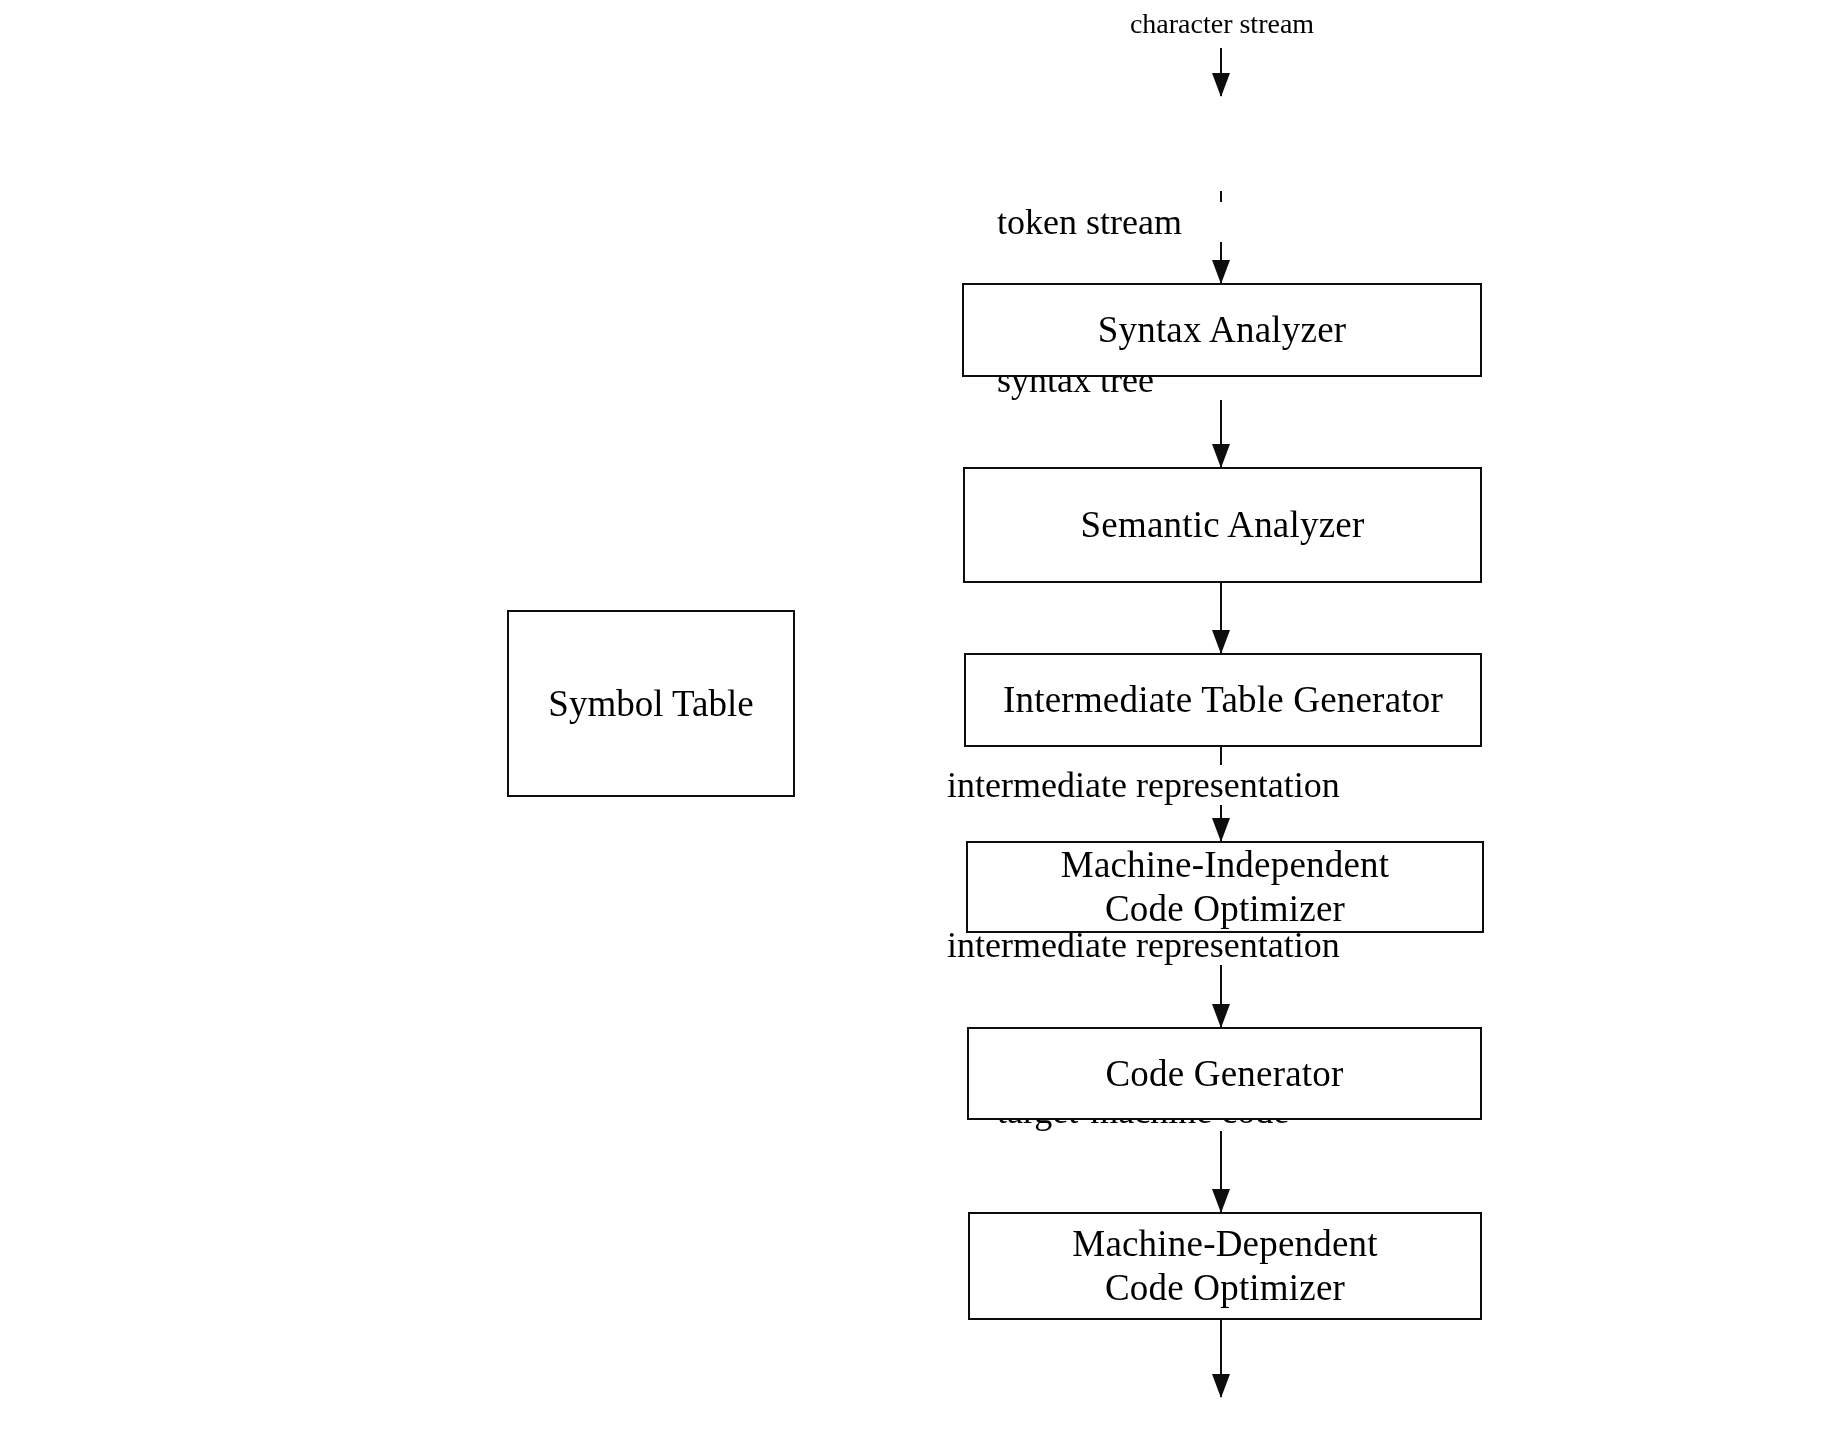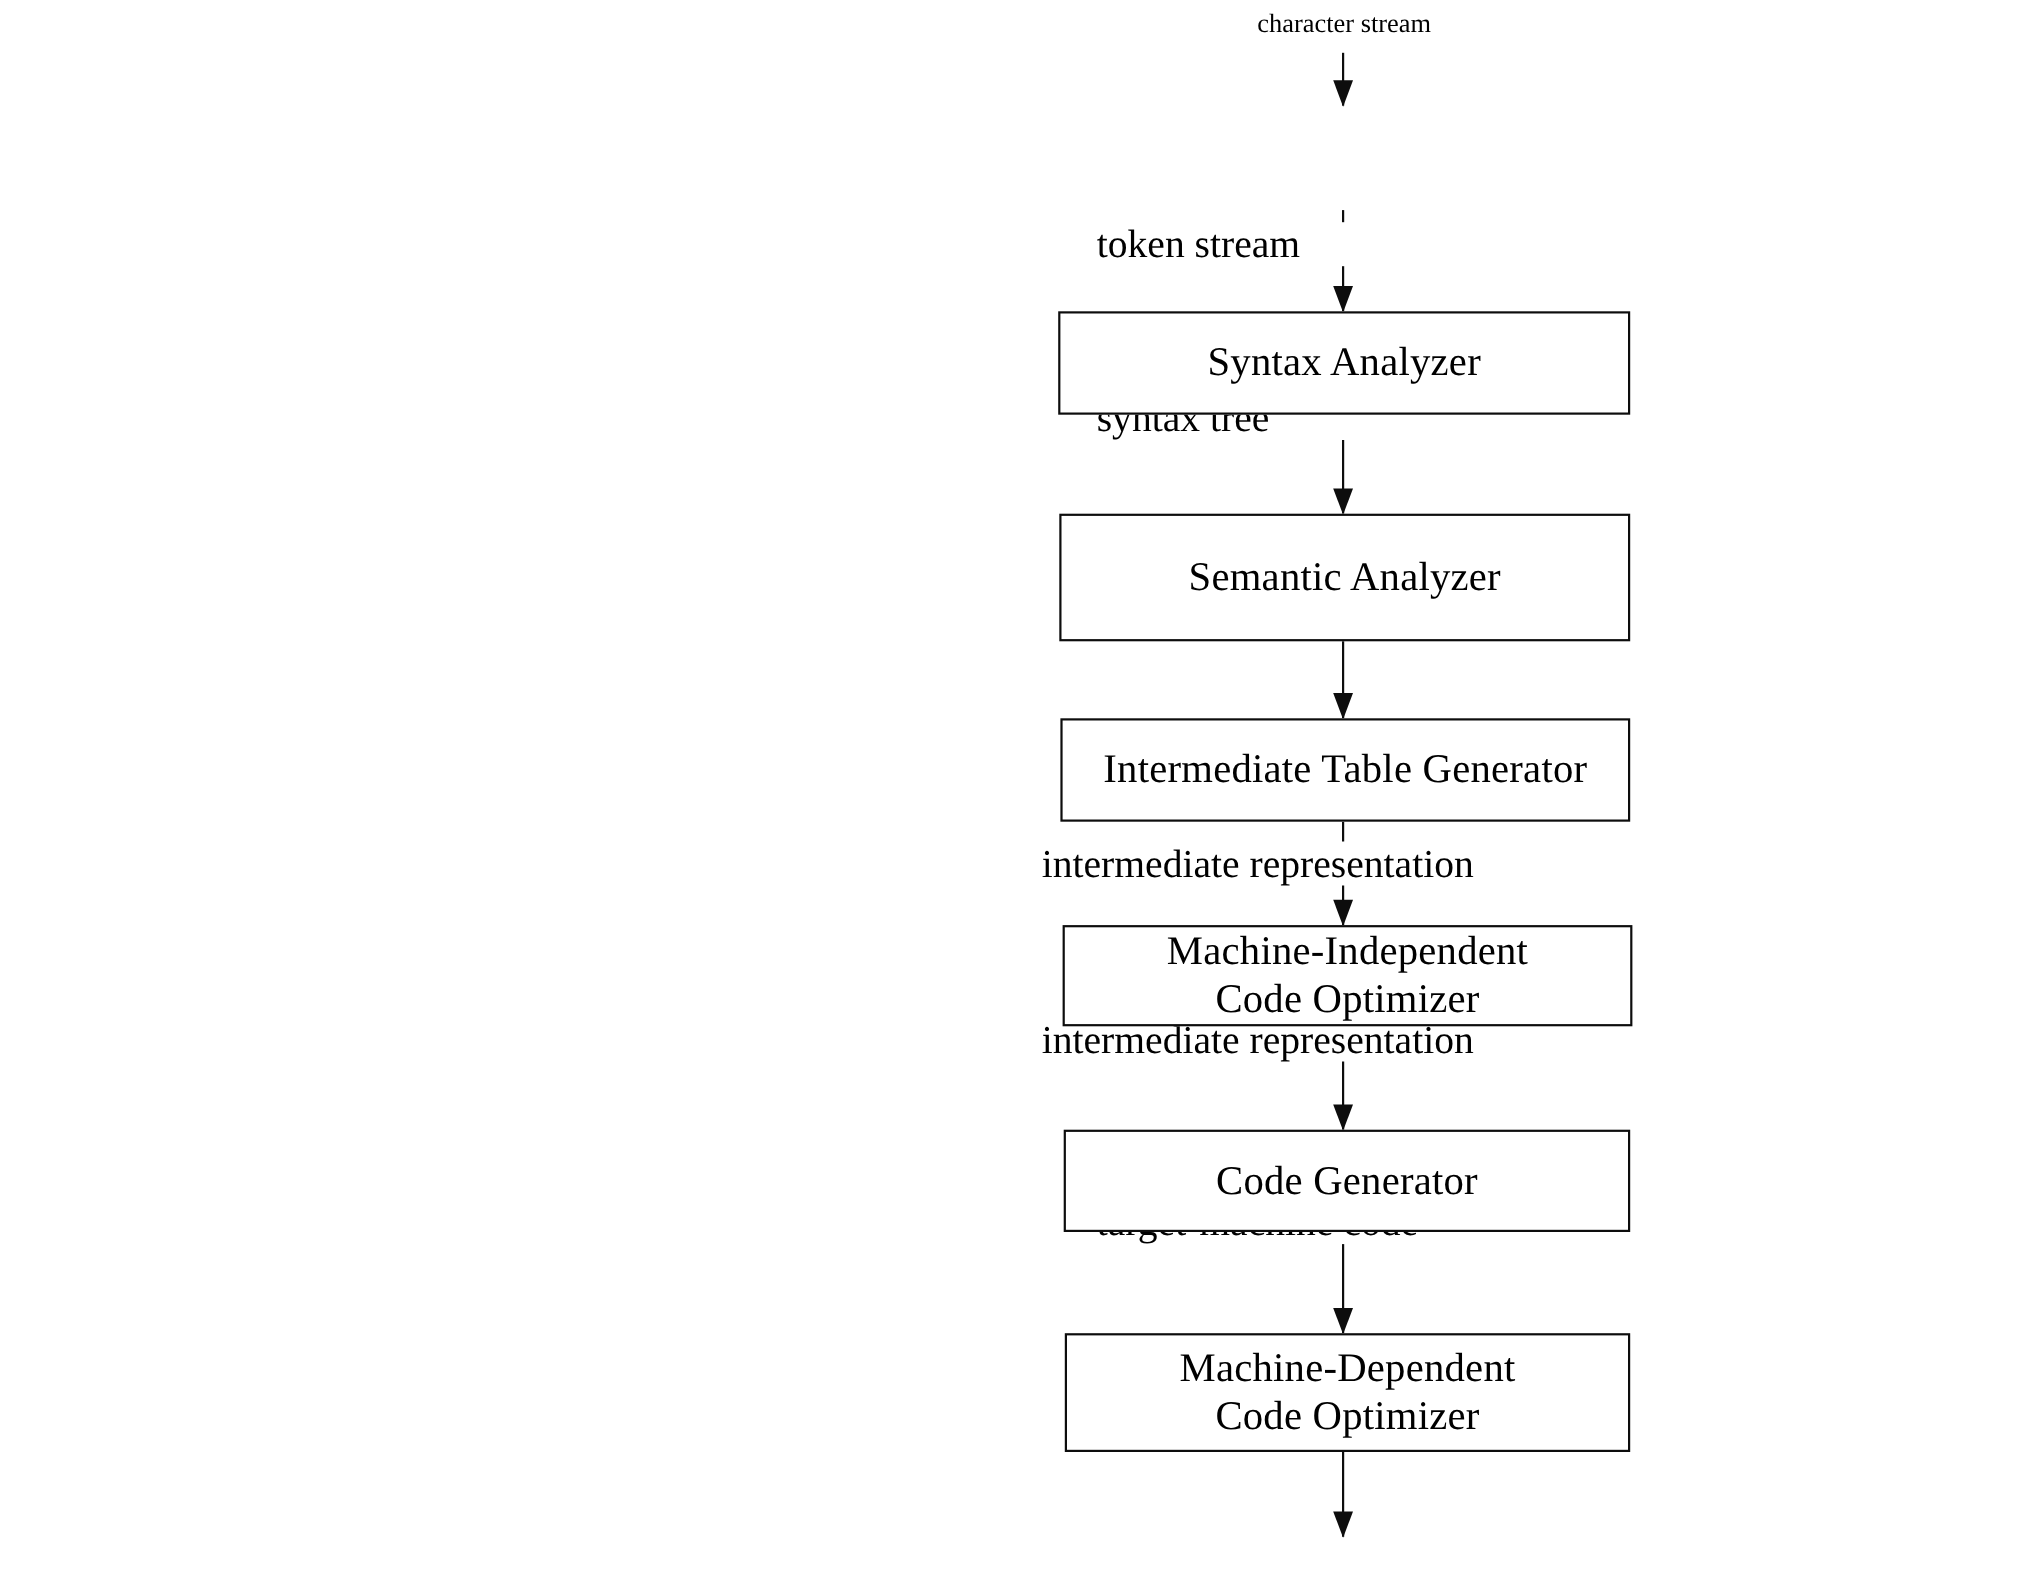--- a/index.html
+++ b/index.html
@@ -78,21 +78,21 @@
     font-size: 36px;
     line-height: 1;
     white-space: nowrap;
     text-align: left;
     background: #ffffff;
     padding: 2px 6px;
     z-index: 2;
   }
   .top-label {
     position: absolute;
-    font-size: 24px;
+    font-size: 28px;
     line-height: 1;
     white-space: nowrap;
     text-align: center;
     z-index: 2;
   }
 </style>
 </head>
 <body>
 
 <div id="page">
@@ -123,20 +123,23 @@
   <div class="phase-box" style="left:963px; top:467px; width:519px; height:116px;">
     <span class="label-line">Semantic Analyzer</span>
   </div>
 
   <div class="arrow" style="left:1212px; top:562px; width:18px; height:91px;">
     <span class="shaft"></span>
     <span class="head"></span>
   </div>
   <div class="edge-label" style="left:991px; top:517px; width:460px;">syntax tree</div>
 
+  <div class="table-box" style="left:507px; top:610px; width:288px; height:187px;">
+    <span>Symbol Table</span>
+  </div>
 
   <div class="phase-box" style="left:964px; top:653px; width:518px; height:94px;">
     <span class="label-line">Intermediate Table Generator</span>
   </div>
 
   <div class="arrow" style="left:1212px; top:747px; width:18px; height:94px;">
     <span class="shaft"></span>
     <span class="head"></span>
   </div>
 

